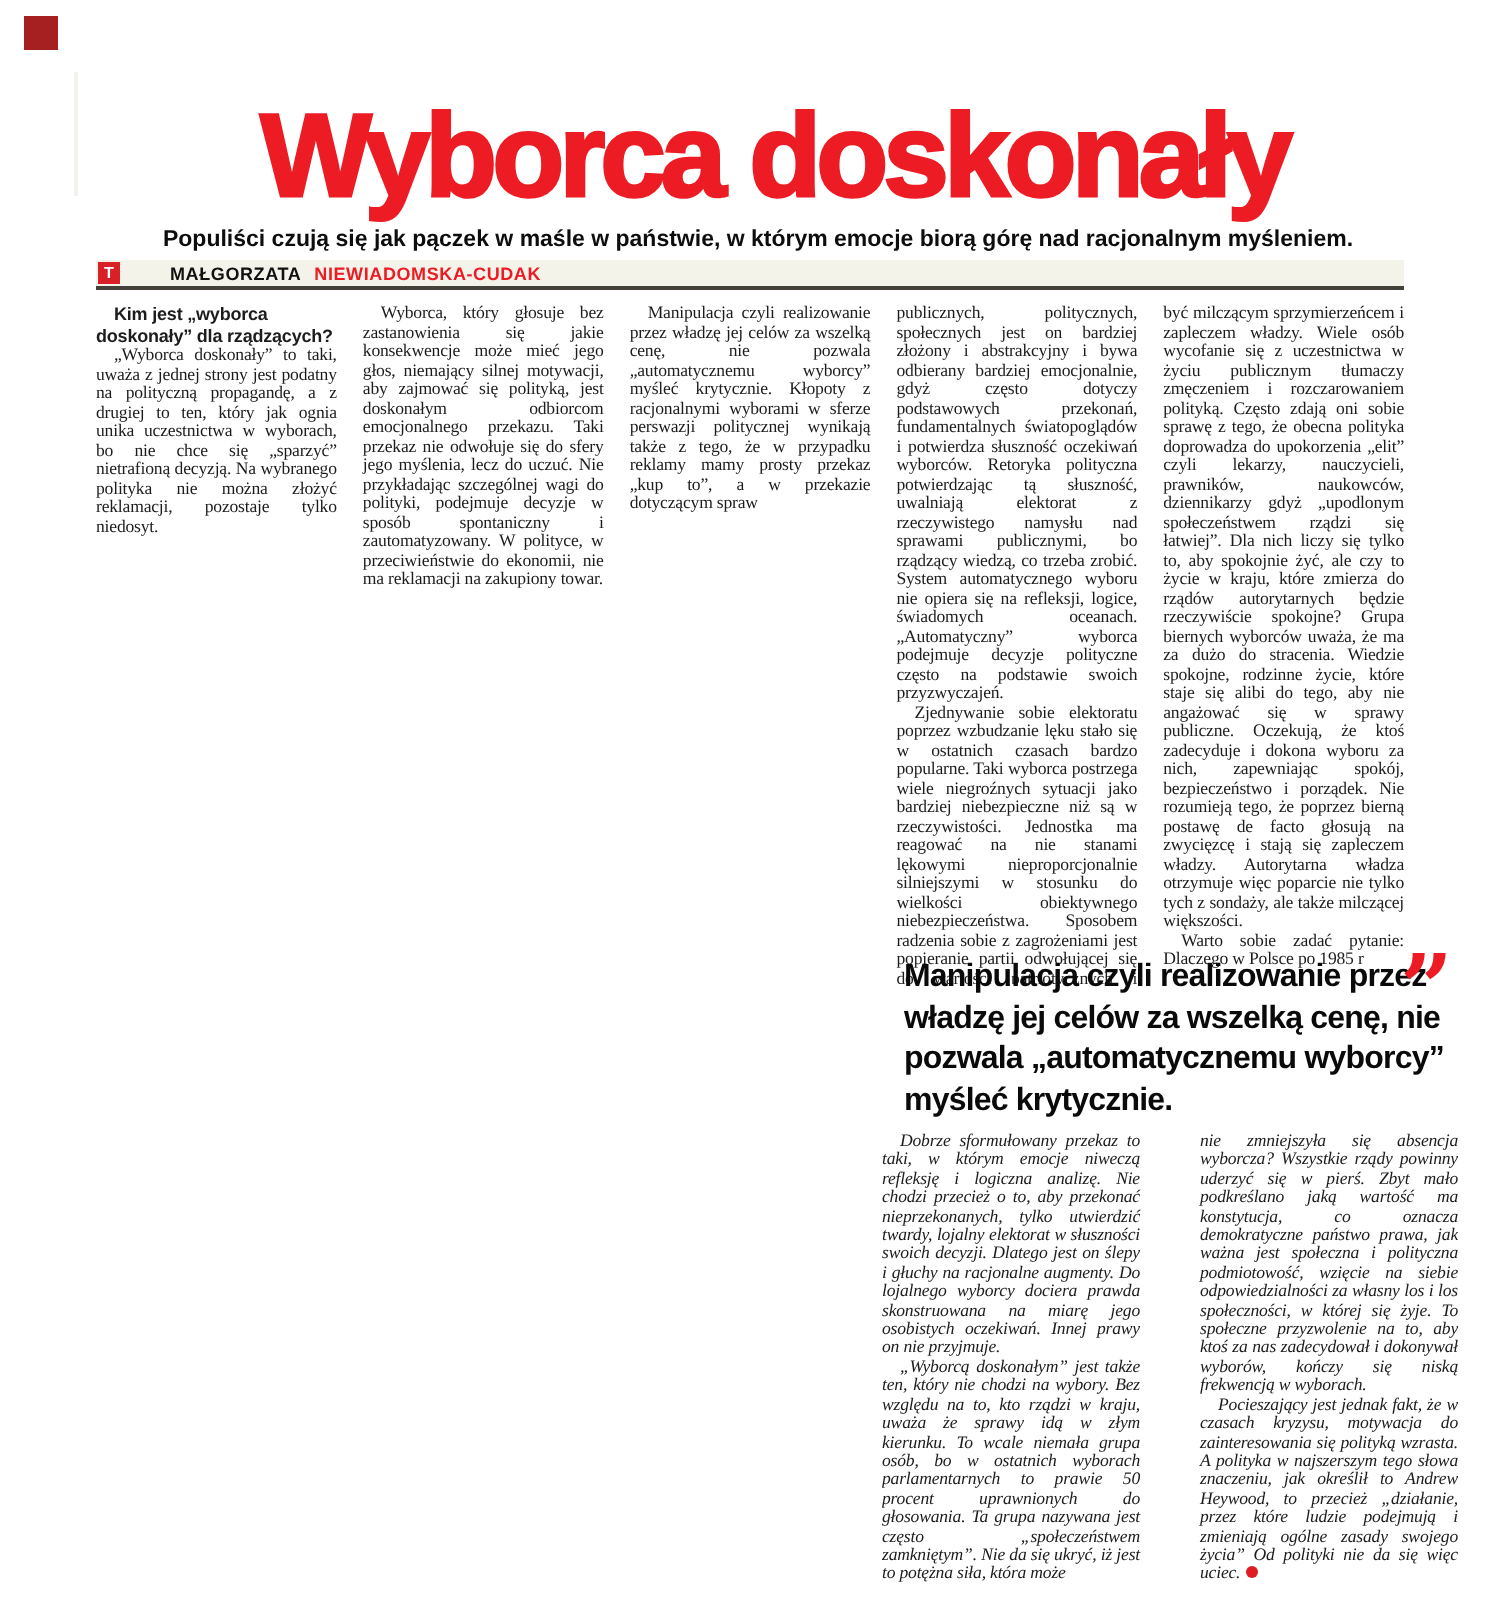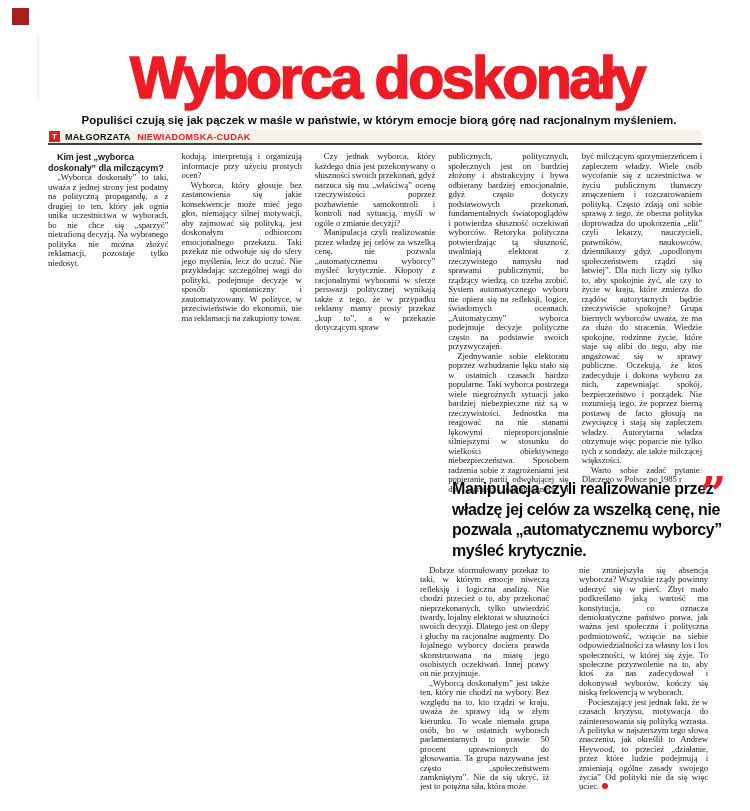--- a/index.html
+++ b/index.html
@@ -14,37 +14,37 @@
             -webkit-text-stroke:1.6px #ed1c24;}
   .lede{position:absolute;left:0;top:110px;width:750px;margin:4px;text-align:center;
         font-family:"Liberation Sans","DejaVu Sans",sans-serif;font-weight:bold;
         font-size:11.5px;color:#0d0d0d;}
   .byline-bar{position:absolute;left:48px;top:130px;width:654px;height:15px;
               background:#f4f3ea;border-bottom:2px solid #44403a;
               display:flex;align-items:center;gap:5px;box-sizing:border-box;padding-left:1px;}
   .byline-icon{display:inline-block;width:11px;height:11px;background:#d92027;color:#fff;
                font:bold 8px/11px "Liberation Sans",sans-serif;text-align:center;}
   .byline-name{font-family:"Liberation Sans","DejaVu Sans",sans-serif;font-weight:bold;
-               font-size:9px;letter-spacing:.3px;color:#111;}
+               font-size:9px;letter-spacing:.3px;color:#111;margin-left:20px;}
   .byline-name .red{color:#ed1c24;margin-left:4px;}
   .top-cols{position:absolute;left:48px;top:152px;width:654px;height:340px;
             display:flex;gap:13px;overflow:hidden;}
   .col{flex:1;font-size:8.8px;line-height:9.5px;text-align:justify;
        letter-spacing:-0.1px;hyphens:auto;-webkit-hyphens:auto;}
   .col p,.bcol p{margin:0;text-indent:9px;}
   .col p.noind,.bcol p.noind{text-indent:0;}
   .col-head{font-family:"Liberation Sans","DejaVu Sans",sans-serif;font-weight:bold;
             font-size:9px;line-height:10.5px;text-align:left;margin:0 0 5px 0;}
   .pull-quote{position:absolute;left:452px;top:479px;width:272px;
               font-family:"Liberation Sans","DejaVu Sans",sans-serif;font-weight:bold;
               font-size:16px;line-height:20.5px;letter-spacing:-0.4px;color:#0a0a0a;}
   .quote-mark{position:absolute;right:-2px;top:-8px;color:#ed1c24;
               font-family:"DejaVu Serif",serif;font-weight:bold;font-size:46px;line-height:1;}
-  .bottom-cols{position:absolute;left:420px;top:566px;width:288px;height:244px;
-               display:flex;gap:30px;overflow:hidden;}
+  .bottom-cols{position:absolute;left:441px;top:566px;width:288px;height:244px;
+               display:flex;gap:30px;overflow:hidden;font-style:italic;}
   .bcol{flex:1;font-size:8.8px;line-height:9.4px;text-align:justify;
         letter-spacing:-0.1px;hyphens:auto;-webkit-hyphens:auto;}
   .end-dot{display:inline-block;width:6px;height:6px;border-radius:50%;
            background:#e01b22;margin-left:3px;vertical-align:baseline;}
 </style>
 </head>
 <body>
 
 <div class="page">
 
@@ -58,29 +58,27 @@
   <div class="byline-bar">
     <span class="byline-icon">T</span>
     <span class="byline-name">
       <span>MAŁGORZATA</span>
       <span class="red">NIEWIADOMSKA-CUDAK</span>
     </span>
   </div>
 
   <div class="top-cols">
     <div class="col">
-      <p class="col-head">Kim jest „wyborca doskonały” dla milczącym?</p>
+      <p class="col-head">Kim jest „wyborca doskonały” dla rządzących?</p>
       <p>„Wyborca doskonały” to taki, uważa z jednej strony jest podatny na polityczną propagandę, a z drugiej to ten, który jak ognia unika uczestnictwa w wyborach, bo nie chce się „sparzyć” nietrafioną decyzją. Na wybranego polityka nie można złożyć reklamacji, pozostaje tylko niedosyt.</p>
     </div>
     <div class="col">
-      <p class="noind">kodują, interpretują i organizują informacje przy użyciu prostych ocen?</p>
       <p>Wyborca, który głosuje bez zastanowienia się jakie konsekwencje może mieć jego głos, niemający silnej motywacji, aby zajmować się polityką, jest doskonałym odbiorcom emocjonalnego przekazu. Taki przekaz nie odwołuje się do sfery jego myślenia, lecz do uczuć. Nie przykładając szczególnej wagi do polityki, podejmuje decyzje w sposób spontaniczny i zautomatyzowany. W polityce, w przeciwieństwie do ekonomii, nie ma reklamacji na zakupiony towar.</p>
     </div>
     <div class="col">
-      <p>Czy jednak wyborca, który każdego dnia jest przekonywany o słuszności swoich przekonań, gdyż narzuca się mu „właściwą” ocenę rzeczywistości poprzez pozbawienie samokontroli i kontroli nad sytuacją, myśli w ogóle o zmianie decyzji?</p>
       <p>Manipulacja czyli realizowanie przez władzę jej celów za wszelką cenę, nie pozwala „automatycznemu wyborcy” myśleć krytycznie. Kłopoty z racjonalnymi wyborami w sferze perswazji politycznej wynikają także z tego, że w przypadku reklamy mamy prosty przekaz „kup to”, a w przekazie dotyczącym spraw</p>
     </div>
     <div class="col">
       <p class="noind">publicznych, politycznych, społecznych jest on bardziej złożony i abstrakcyjny i bywa odbierany bardziej emocjonalnie, gdyż często dotyczy podstawowych przekonań, fundamentalnych światopoglądów i potwierdza słuszność oczekiwań wyborców. Retoryka polityczna potwierdzając tą słuszność, uwalniają elektorat z rzeczywistego namysłu nad sprawami publicznymi, bo rządzący wiedzą, co trzeba zrobić. System automatycznego wyboru nie opiera się na refleksji, logice, świadomych oceanach. „Automatyczny” wyborca podejmuje decyzje polityczne często na podstawie swoich przyzwyczajeń.</p>
       <p>Zjednywanie sobie elektoratu poprzez wzbudzanie lęku stało się w ostatnich czasach bardzo popularne. Taki wyborca postrzega wiele niegroźnych sytuacji jako bardziej niebezpieczne niż są w rzeczywistości. Jednostka ma reagować na nie stanami lękowymi nieproporcjonalnie silniejszymi w stosunku do wielkości obiektywnego niebezpieczeństwa. Sposobem radzenia sobie z zagrożeniami jest popieranie partii odwołującej się do wartości patriotycznych i sprawiedliwości.</p>
     </div>
     <div class="col">
       <p class="noind">być milczącym sprzymierzeńcem i zapleczem władzy. Wiele osób wycofanie się z uczestnictwa w życiu publicznym tłumaczy zmęczeniem i rozczarowaniem polityką. Często zdają oni sobie sprawę z tego, że obecna polityka doprowadza do upokorzenia „elit” czyli lekarzy, nauczycieli, prawników, naukowców, dziennikarzy gdyż „upodlonym społeczeństwem rządzi się łatwiej”. Dla nich liczy się tylko to, aby spokojnie żyć, ale czy to życie w kraju, które zmierza do rządów autorytarnych będzie rzeczywiście spokojne? Grupa biernych wyborców uważa, że ma za dużo do stracenia. Wiedzie spokojne, rodzinne życie, które staje się alibi do tego, aby nie angażować się w sprawy publiczne. Oczekują, że ktoś zadecyduje i dokona wyboru za nich, zapewniając spokój, bezpieczeństwo i porządek. Nie rozumieją tego, że poprzez bierną postawę de facto głosują na zwycięzcę i stają się zapleczem władzy. Autorytarna władza otrzymuje więc poparcie nie tylko tych z sondaży, ale także milczącej większości.</p>
       <p>Warto sobie zadać pytanie: Dlaczego w Polsce po 1985 r</p>
     </div>

